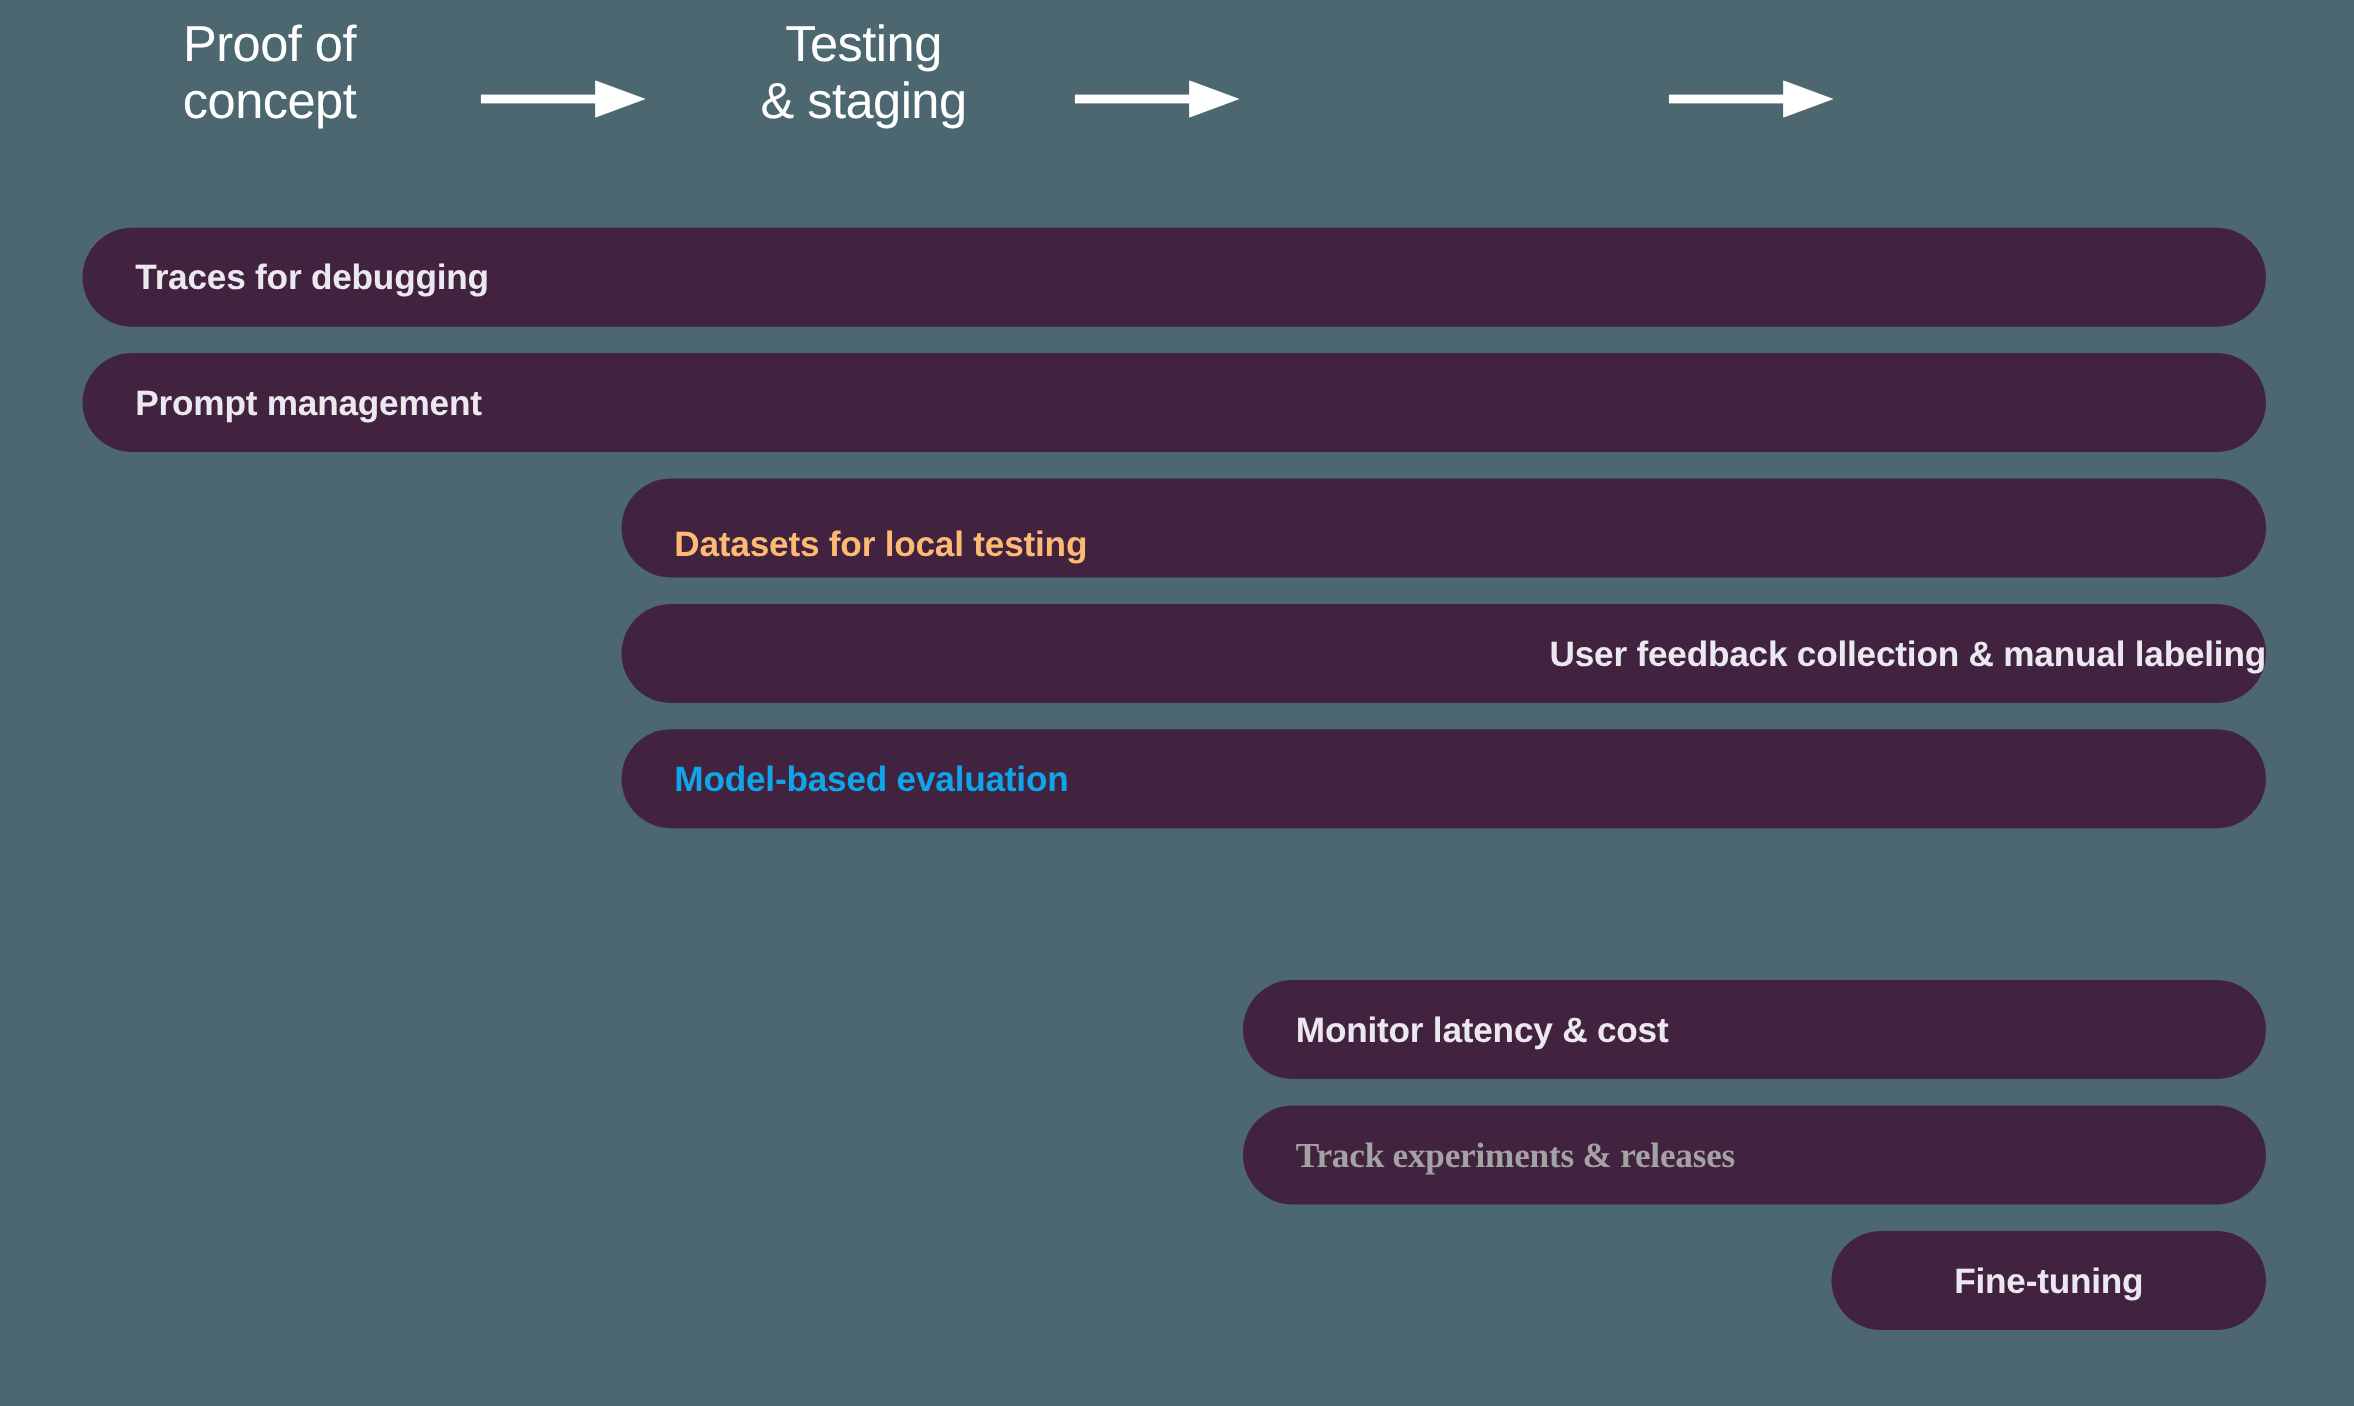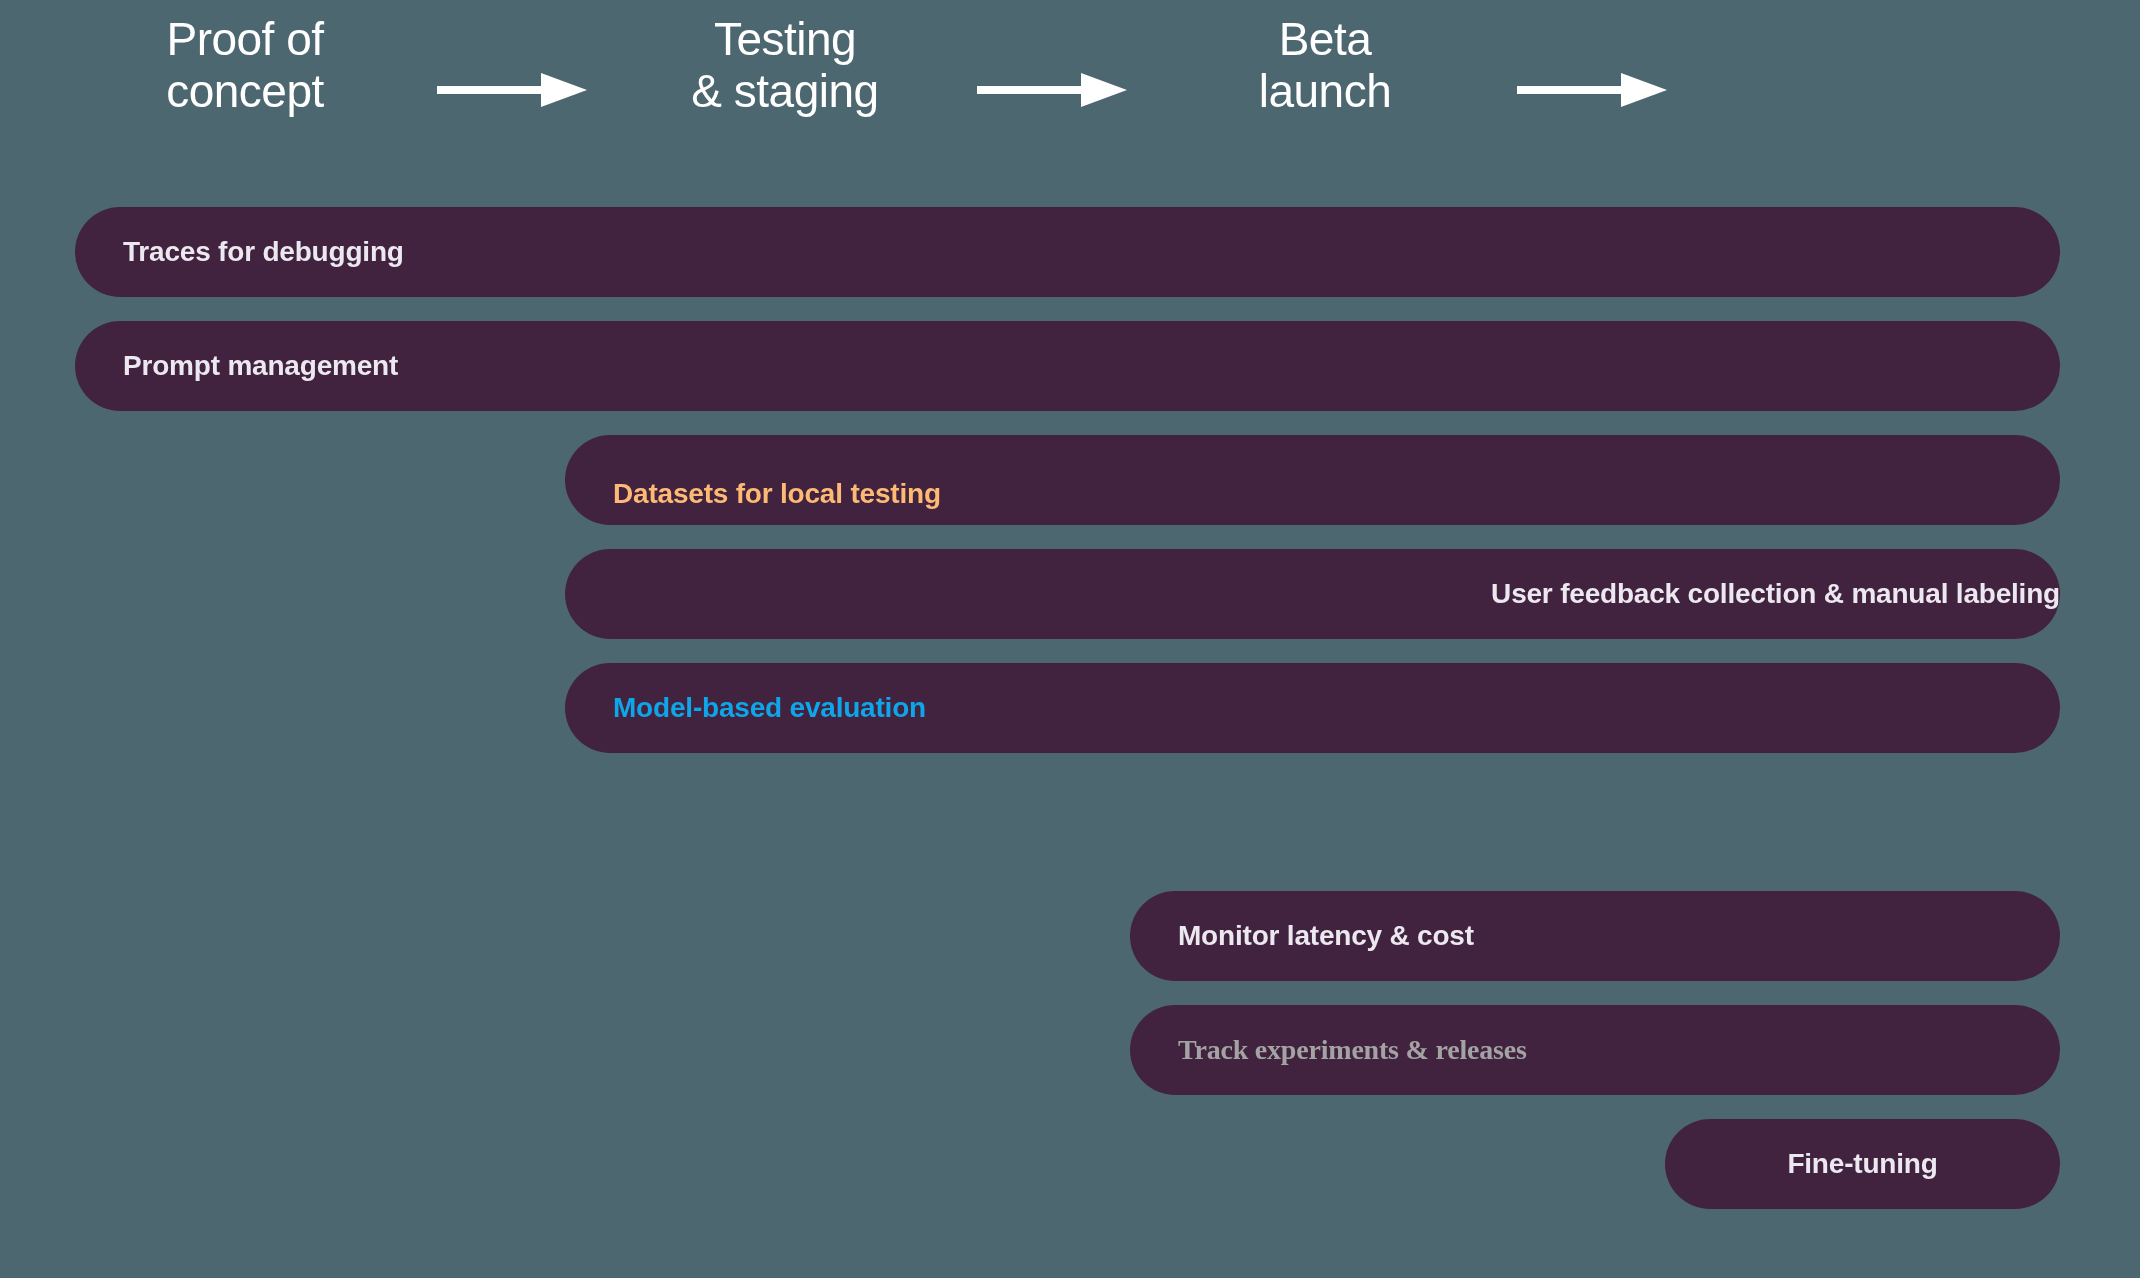--- a/index.html
+++ b/index.html
@@ -72,21 +72,21 @@
     height: 90px;
     background: #41233f;
     border-radius: 45px;
     display: flex;
     align-items: center;
     box-sizing: border-box;
   }
 
   .bar-label {
     color: #ece8f0;
-    font-size: 28px;
+    font-size: 32px;
     font-weight: bold;
     letter-spacing: -0.2px;
     white-space: nowrap;
   }
 
   .bar.align-left  { justify-content: flex-start; padding-left: 48px; }
   .bar.align-center { justify-content: center; padding: 0 40px; }
 </style>
 </head>
 <body style="background: rgb(76, 103, 112);">
@@ -108,22 +108,20 @@
     <div class="stage-label s1" style="color: rgb(255, 255, 255);">Testing
 &amp; staging</div>
 
     <div class="stage-arrow a1">
       <svg width="150" height="34" viewBox="0 0 150 34" aria-hidden="true">
         <rect x="0" y="13" width="112" height="8" fill="#ffffff"></rect>
         <polygon points="104,0 150,17 104,34" fill="#ffffff"></polygon>
       </svg>
     </div>
 
-    <div class="stage-label s2" style="color: rgb(255, 255, 255);">Beta
-launch</div>
 
     <div class="stage-arrow a2">
       <svg width="150" height="34" viewBox="0 0 150 34" aria-hidden="true">
         <rect x="0" y="13" width="112" height="8" fill="#ffffff"></rect>
         <polygon points="104,0 150,17 104,34" fill="#ffffff"></polygon>
       </svg>
     </div>
 
   </div>
 

